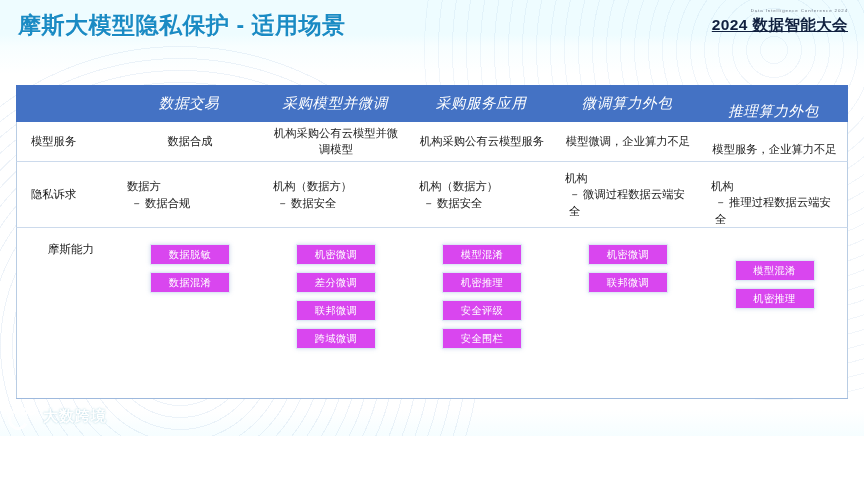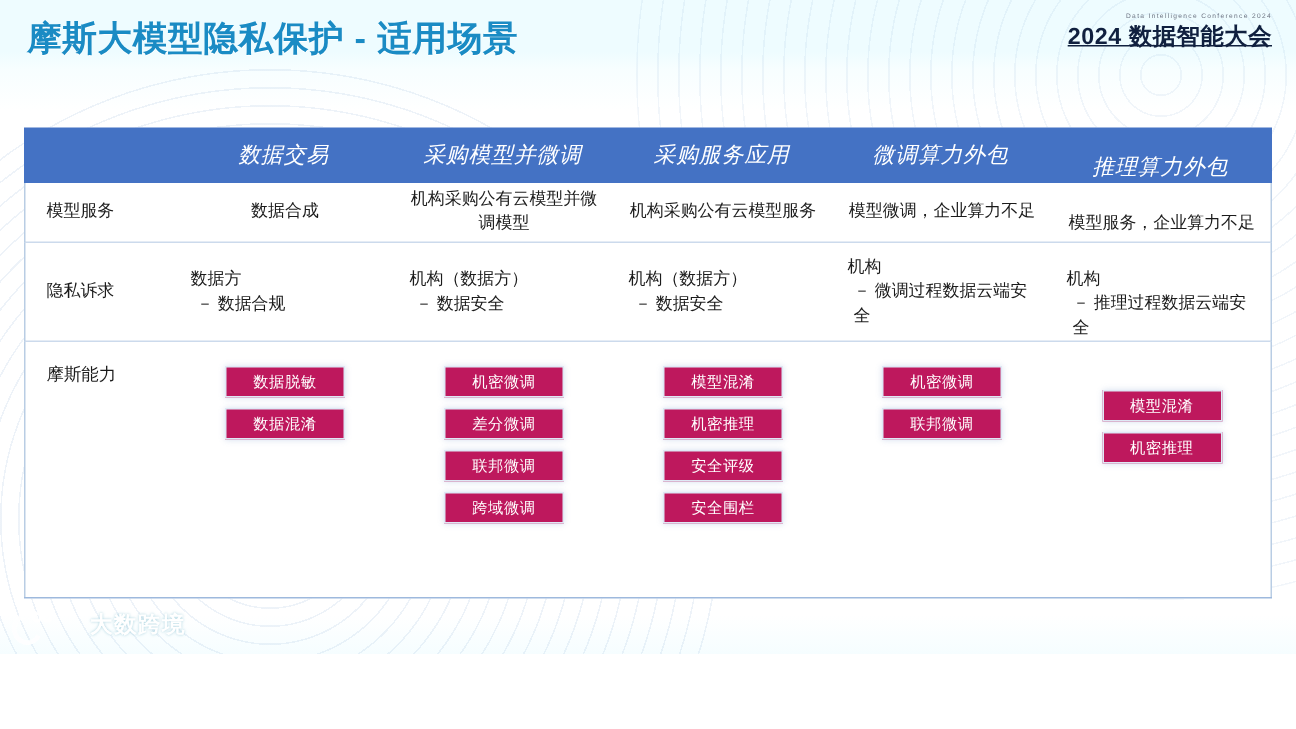--- a/index.html
+++ b/index.html
@@ -129,21 +129,21 @@
     letter-spacing: 0.6px;
     font-style: italic;
   }
 
   .t-body-row {
     border-bottom: 1px solid #ccdaec;
     border-left: 1.2px solid #b9cde4;
     border-right: 1.2px solid #b9cde4;
     box-sizing: border-box;
   }
-  .t-body-row.last { border-bottom: none; }
+  .t-body-row.last { border-bottom: none; text-align: center; }
 
   .cell {
     box-sizing: border-box;
     padding: 0 6px;
   }
   .c-label { width: 100px; flex: 0 0 100px; }
   .c-data  { width: 146px; flex: 0 0 146px; }
   .c-data.wide { width: 147px; flex: 0 0 147px; margin-top: 16px; }
 
   .row-desc { min-height: 40px; }
@@ -186,21 +186,21 @@
     display: flex;
     flex-direction: column;
     align-items: center;
     padding-top: 10px;
     gap: 7px;
   }
 
   .badge {
     width: 80px;
     height: 21px;
-    background: #be185d;
+    background: #d946ef;
     border: 1px solid #dfe8f5;
     color: #ffffff;
     font-size: 10.2px;
     letter-spacing: 0.4px;
     display: flex;
     align-items: center;
     justify-content: center;
     box-shadow: 0 0 4px rgba(120,150,200,0.30);
     box-sizing: border-box;
   }
@@ -238,21 +238,21 @@
     letter-spacing: 1.5px;
     white-space: nowrap;
   }
 
   .brand-block {
     position: absolute;
     left: 8px;
     bottom: 10px;
     display: flex;
     align-items: center;
-    gap: 22px;
+    gap: 5px;
   }
   .brand-mark {
     position: relative;
     width: 30px; height: 18px;
   }
   .brand-mark .arc {
     position: absolute; left: 0; top: 1px;
     width: 14px; height: 15px;
     border: 3px solid #ffffff;
     border-right-color: transparent;

